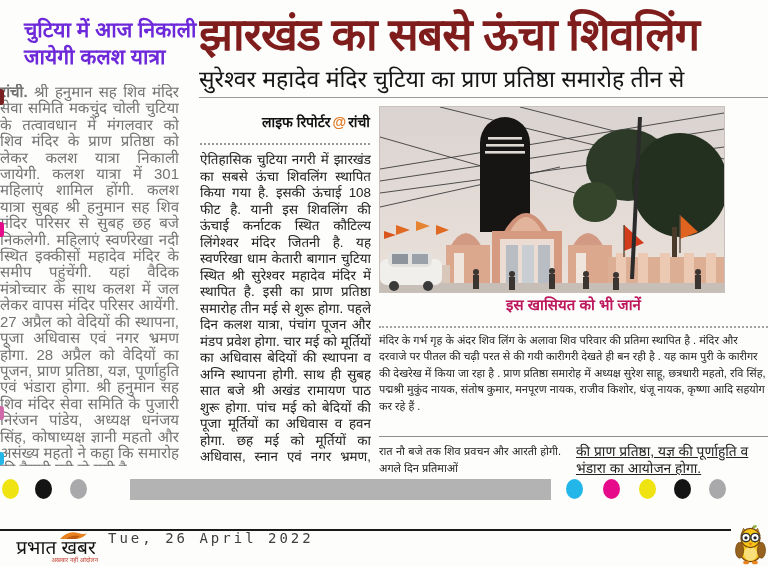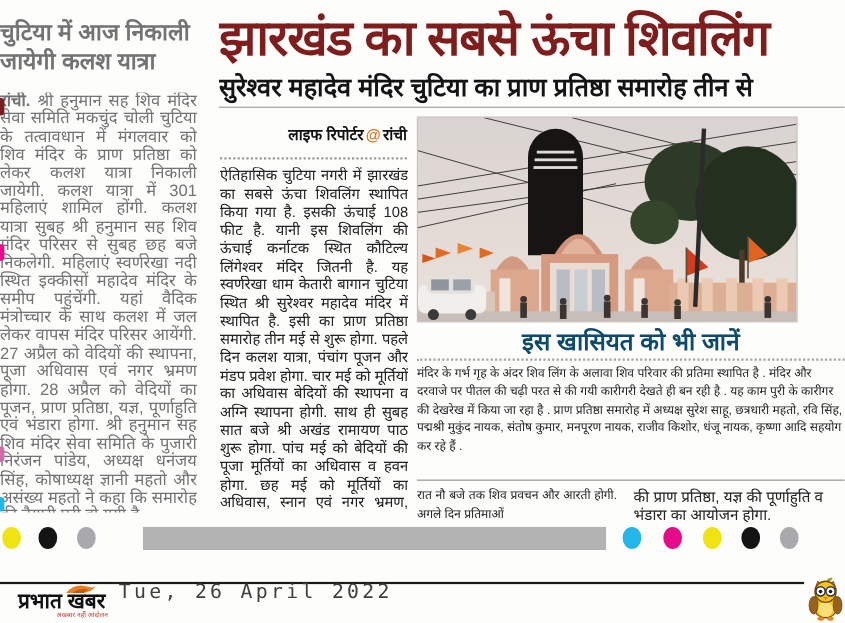--- a/index.html
+++ b/index.html
@@ -5,38 +5,38 @@
   html,body{margin:0;padding:0;}
   body{
     width:768px;height:566px;position:relative;overflow:hidden;
     background:#fdfdfc;
     font-family:"Liberation Sans","DejaVu Sans",sans-serif;
     color:#1c1c1c;
   }
   .abs{position:absolute;}
   
   .left-headline{
-    left:0;top:16px;width:180px;
-    font-size:21px;font-weight:700;line-height:1.3;color:#737373;
+    left:24px;top:16px;width:180px;
+    font-size:21px;font-weight:700;line-height:1.3;color:#6d28d9;
   }
   .left-body{
     left:0;top:84px;width:179px;height:382px;
     font-size:15px;line-height:16.4px;text-align:justify;color:#737373;
     overflow:hidden;
   }
   .bold{font-weight:700;}
   
   .main-headline{
     left:199px;top:2px;width:569px;height:58px;
     font-size:45px;font-weight:700;color:#7f1d1d;
     white-space:nowrap;overflow:hidden;letter-spacing:-1px;
   }
   .sub-headline{
     left:199px;top:62px;width:569px;height:32px;
-    font-size:23px;font-weight:700;color:#141414;
+    font-size:23px;font-weight:400;color:#141414;
     white-space:nowrap;overflow:hidden;
   }
   .rule-under-sub{left:199px;top:97px;width:569px;height:1px;background:#9a9a9a;}
   .byline{
     left:200px;top:112px;width:170px;
     font-size:14px;font-weight:700;color:#111;text-align:right;
   }
   .byline .at{color:#e07820;font-weight:700;padding:0 2px;}
   .dotted-rule{
     left:200px;top:143px;width:170px;height:0;
@@ -48,59 +48,59 @@
     overflow:hidden;
   }
   
   .photo{
     left:379px;top:106px;width:346px;height:187px;
     border:1px solid #c9c2bc;box-sizing:border-box;background:#ddd6d2;
   }
   
   .box-heading{
     left:379px;top:294px;width:389px;height:28px;
-    font-size:22px;font-weight:700;text-align:center;color:#0c4a6e;
+    font-size:15px;font-weight:700;text-align:center;color:#be185d;
     white-space:nowrap;overflow:hidden;
   }
   .box-dotted{left:379px;top:326px;width:389px;border-top:2px dotted #a5a5a5;}
   .box-body{
     left:379px;top:332px;width:389px;height:100px;
     font-size:11px;line-height:16.4px;color:#1e1e1e;overflow:hidden;
   }
   .box-rule{left:379px;top:436px;width:389px;height:1px;background:#8f8f8f;}
   .cont-col1{
     left:379px;top:443px;width:182px;height:36px;
     font-size:11px;line-height:17px;text-align:justify;color:#222;overflow:hidden;
   }
   .cont-col2{
     left:576px;top:443px;width:192px;height:36px;
-    font-size:13.8px;line-height:17px;color:#222;overflow:hidden;
+    font-size:13.8px;line-height:17px;color:#222;overflow:hidden;text-decoration:underline;
   }
   
   .dot{position:absolute;width:17px;height:20px;border-radius:50%;}
   .dot-y{background:#f0e312;}
   .dot-k{background:#141414;}
   .dot-g{background:#a9a9ab;}
   .dot-c{background:#23b6e8;}
   .dot-m{background:#e60b8b;}
   .gray-bar{left:130px;top:479px;width:421px;height:21px;background:#b3b3b3;}
   .edge-sliver{position:absolute;left:0;width:4px;border-radius:0 3px 3px 0;}
   
   .footer-line{left:0;top:529px;width:731px;height:2px;background:#1a1a1a;}
   .logo-wrap{left:6px;top:531px;width:100px;height:34px;text-align:center;}
   .logo-bird{position:absolute;left:52px;top:-1px;width:30px;height:10px;}
   .logo-text{
-    margin-top:8px;font-size:19px;font-weight:700;color:#111;line-height:18px;
+    margin-top:8px;font-size:19px;font-weight:400;color:#111;line-height:18px;
     white-space:nowrap;
   }
   .logo-tagline{font-size:6px;color:#c0392b;line-height:7px;text-align:right;padding-right:8px;}
   .meta{
     left:108px;top:531px;width:560px;
     font-family:"DejaVu Sans Mono","Liberation Mono",monospace;
-    font-size:18px;line-height:15px;color:#3f3f3f;letter-spacing:3px;
+    font-size:14px;line-height:15px;color:#3f3f3f;letter-spacing:3px;
     white-space:nowrap;
   }
   .owl{left:733px;top:524px;width:35px;height:42px;}
 </style>
 </head>
 <body>
 
 <div class="abs left-headline">चुटिया में आज निकाली जायेगी कलश यात्रा</div>
 
 <div class="abs left-body"><span class="bold">रांची.</span><span> श्री हनुमान सह शिव मंदिर सेवा समिति मकचुंद चोली चुटिया के तत्वावधान में मंगलवार को शिव मंदिर के प्राण प्रतिष्ठा को लेकर कलश यात्रा निकाली जायेगी. कलश यात्रा में 301 महिलाएं शामिल होंगी. कलश यात्रा सुबह श्री हनुमान सह शिव मंदिर परिसर से सुबह छह बजे निकलेगी. महिलाएं स्वर्णरेखा नदी स्थित इक्कीसों महादेव मंदिर के समीप पहुंचेंगी. यहां वैदिक मंत्रोच्चार के साथ कलश में जल लेकर वापस मंदिर परिसर आयेंगी. 27 अप्रैल को वेदियों की स्थापना, पूजा अधिवास एवं नगर भ्रमण होगा. 28 अप्रैल को वेदियों का पूजन, प्राण प्रतिष्ठा, यज्ञ, पूर्णाहुति एवं भंडारा होगा. श्री हनुमान सह शिव मंदिर सेवा समिति के पुजारी निरंजन पांडेय, अध्यक्ष धनंजय सिंह, कोषाध्यक्ष ज्ञानी महतो और असंख्य महतो ने कहा कि समारोह की तैयारी पूरी हो गयी है.</span></div>

